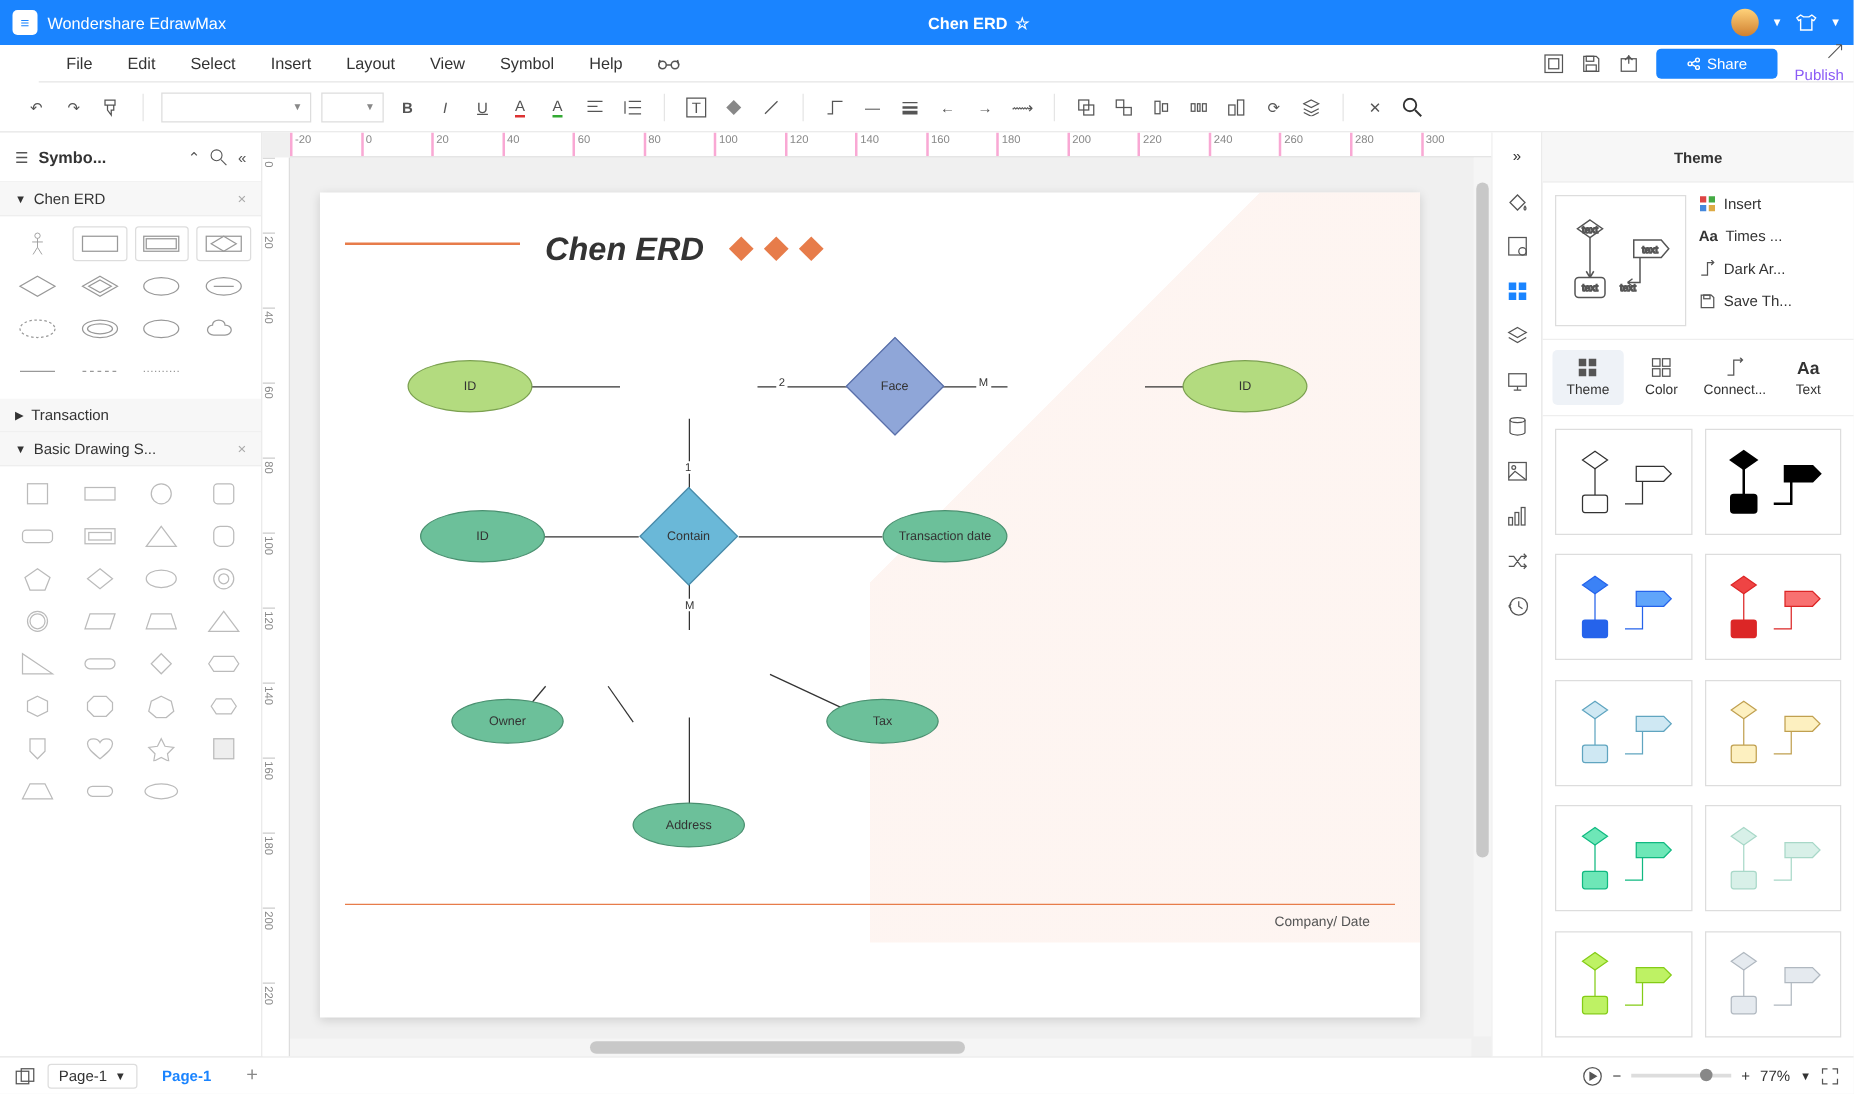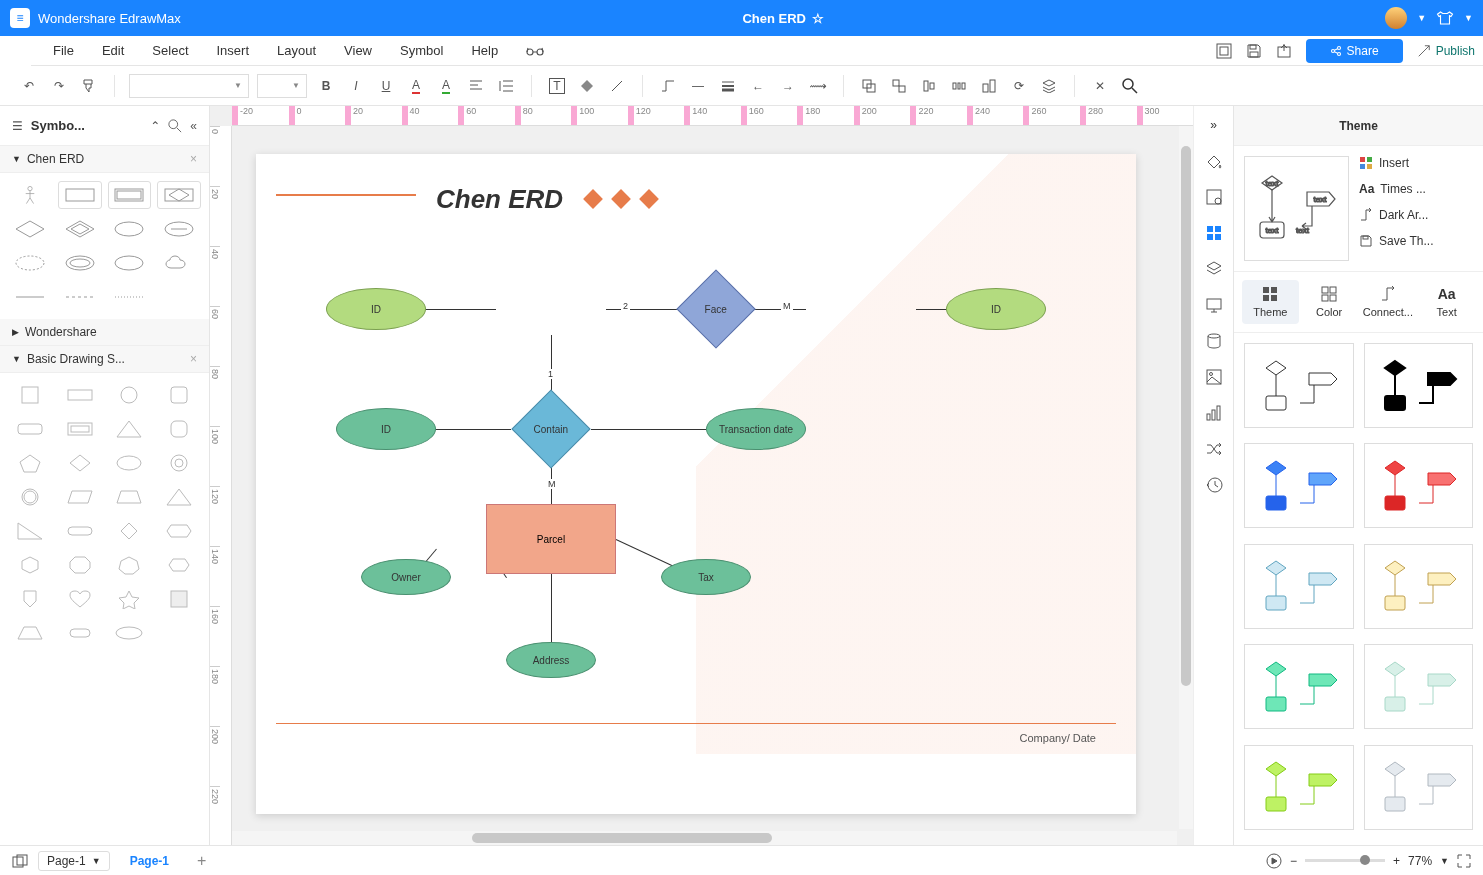--- a/index.html
+++ b/index.html
@@ -15,21 +15,21 @@
 .tshirt-icon svg { width: 18px; height: 18px; }
 .caret-down { font-size: 9px; }
 
 
 .menubar { height: 30px; display: flex; align-items: center; padding: 0 8px; border-bottom: 1px solid #e5e5e5; margin-left: 31px; }
 .menubar .menu-item { padding: 0 14px; font-size: 13px; cursor: pointer; }
 .menubar .spacer { flex: 1; }
 .menubar .right-icons { display: flex; align-items: center; gap: 14px; }
 .menubar .right-icons .ico { width: 16px; height: 16px; display: flex; align-items: center; justify-content: center; color: #555; cursor: pointer; }
 .share-btn { background: #1a84ff; color: #fff; padding: 5px 24px; border-radius: 4px; display: flex; align-items: center; gap: 5px; cursor: pointer; }
-.publish-btn { display: flex; align-items: flex-end; gap: 5px; cursor: pointer; color: #0f766e; }
+.publish-btn { display: flex; align-items: flex-end; gap: 5px; cursor: pointer; color: #8b5cf6; flex-direction: column; }
 
 
 .toolbar { height: 40px; display: flex; align-items: center; padding: 0 18px; border-bottom: 1px solid #e5e5e5; gap: 8px; }
 .toolbar .tb-ico { width: 22px; height: 22px; display: flex; align-items: center; justify-content: center; color: #555; cursor: pointer; }
 .toolbar .sep { width: 1px; height: 22px; background: #e5e5e5; margin: 0 6px; }
 .toolbar .combo { width: 120px; height: 24px; border: 1px solid #ddd; display: flex; align-items: center; justify-content: flex-end; padding: 0 6px; gap: 4px; }
 .toolbar .combo.small { width: 50px; }
 .toolbar .combo .arr { font-size: 8px; color: #888; }
 
 
@@ -41,21 +41,21 @@
 .stencil-header { display: flex; align-items: center; padding: 6px 12px; background: #f7f7f7; border-bottom: 1px solid #eee; font-size: 12px; }
 .stencil-header .arr { margin-right: 6px; font-size: 9px; }
 .stencil-header .close { margin-left: auto; color: #aaa; cursor: pointer; }
 .stencil-body { padding: 8px; display: grid; grid-template-columns: repeat(4, 1fr); gap: 6px; }
 .shape-thumb { height: 28px; border: 1px solid #ddd; border-radius: 3px; display: flex; align-items: center; justify-content: center; background: #fff; cursor: pointer; }
 .shape-thumb.noborder { border: none; }
 .shape-thumb svg { width: 32px; height: 20px; }
 
 .canvas-wrap { flex: 1; display: flex; position: relative; background: #f0f0f0; }
 .ruler-h { position: absolute; top: 0; left: 22px; right: 0; height: 20px; background: #fff; border-bottom: 1px solid #ddd; font-size: 9px; color: #888; overflow: hidden; display: flex; }
-.ruler-h .tick { width: 60px; border-left: 6px solid #f9a8d4; padding-left: 2px; }
+.ruler-h .tick { width: 60px; border-left: 2px solid #f9a8d4; padding-left: 2px; }
 .ruler-v { position: absolute; top: 20px; left: 0; bottom: 0; width: 22px; background: #fff; border-right: 1px solid #ddd; font-size: 9px; color: #888; overflow: hidden; }
 .ruler-v .tick { height: 60px; border-top: 1px solid #ccc; writing-mode: vertical-rl; padding-top: 2px; }
 .canvas-inner { position: absolute; top: 20px; left: 22px; right: 16px; bottom: 16px; overflow: hidden; }
 .page { position: absolute; top: 28px; left: 24px; width: 880px; height: 660px; background: #fff; box-shadow: 0 2px 8px rgba(0,0,0,0.15); }
 .page .accent-bg { position: absolute; top: 0; right: 0; width: 440px; height: 600px; background: linear-gradient(135deg, transparent 0%, transparent 30%, #fdeee8 30%, #fdeee8 100%); opacity: 0.6; }
 .page .hr-top { position: absolute; top: 40px; left: 20px; width: 140px; height: 2px; background: #e77c4a; }
 .page .title { position: absolute; top: 30px; left: 180px; font-size: 26px; font-weight: 700; font-style: italic; }
 .page .diamonds { position: absolute; top: 38px; left: 330px; display: flex; gap: 14px; }
 .page .diamonds .d { width: 14px; height: 14px; background: #e77c4a; transform: rotate(45deg); }
 .page .hr-bot { position: absolute; bottom: 90px; left: 20px; right: 20px; height: 1px; background: #e77c4a; }
@@ -407,21 +407,21 @@
         </div>
       <div class="shape-thumb noborder">
           <svg viewBox="0 0 32 20" stroke="#999" stroke-dasharray="1 2">
             <line x1="2" y1="10" x2="30" y2="10"></line>
           </svg>
         </div>
     </div>
 
     <div class="stencil-header">
       <span class="arr">▶</span>
-      <span>Wondershare</span>
+      <span>Transaction</span>
     </div>
 
     <div class="stencil-header">
       <span class="arr">▼</span>
       <span>Basic Drawing S...</span>
       <span class="close">×</span>
     </div>
     <div class="stencil-body" style="flex:1;overflow-y:auto;align-content:start">
       <div class="shape-thumb noborder">
           <svg viewBox="0 0 32 20" fill="none" stroke="#bbb">
@@ -656,21 +656,20 @@
         <div class="erd ellipse-lg" style="top:134px;left:690px">ID</div>
 
         <div class="erd ellipse-g" style="top:254px;left:80px">ID</div>
         <div class="erd diamond teal" style="top:247px;left:255px">
             <div class="inner">
               <span>Contain</span>
             </div>
           </div>
         <div class="erd ellipse-g" style="top:254px;left:450px">Transaction date</div>
 
-        <div class="erd rect-sal" style="top:350px;left:230px">Parcel</div>
         <div class="erd ellipse-g" style="top:405px;left:105px;width:90px;height:36px">Owner</div>
         <div class="erd ellipse-g" style="top:405px;left:405px;width:90px;height:36px">Tax</div>
         <div class="erd ellipse-g" style="top:488px;left:250px;width:90px;height:36px">Address</div>
 
         <div class="hr-bot"></div>
         <div class="footer">Company/ Date</div>
       </div>
     </div>
     <div class="scroll-v">
         <div class="thumb"></div>

